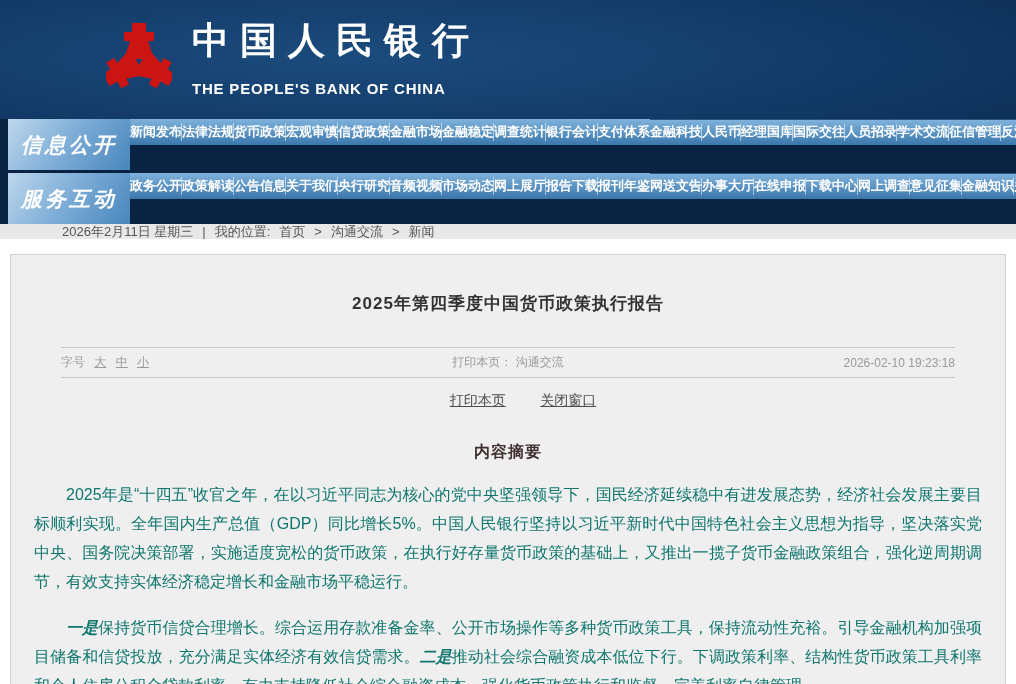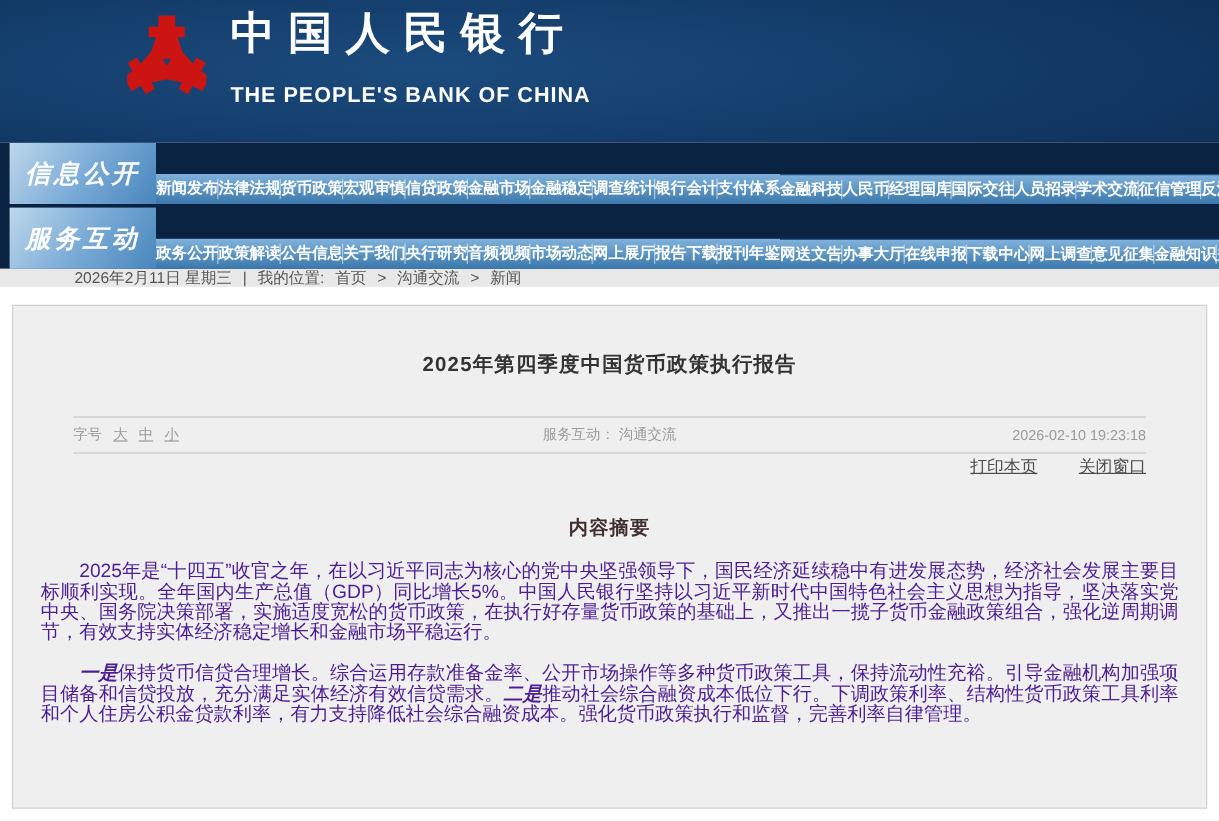--- a/index.html
+++ b/index.html
@@ -9,36 +9,36 @@
     background: #ffffff;
     font-family: "Liberation Sans", "DejaVu Sans", sans-serif;
   }
 
   
   .site-header {
     height: 119px;
     background: radial-gradient(ellipse 130% 170% at 35% 48%, #1b4b7d 0%, #113763 45%, #071d3a 100%);
     position: relative;
   }
-  .logo-wrap { position: absolute; left: 106px; top: 9px; display: flex; align-items: center; }
+  .logo-wrap { position: absolute; left: 106px; top: 20px; display: flex; align-items: center; }
   .emblem { width: 66px; height: 78px; margin-right: 20px; }
   .bank-text { display: flex; flex-direction: column; }
   .bank-cn {
     color: #ffffff; font-family: "Liberation Serif", "DejaVu Serif", serif;
     font-size: 37px; font-weight: bold; letter-spacing: 11px; line-height: 1.1;
     white-space: nowrap;
   }
   .bank-en {
-    color: #ffffff; font-size: 18px; font-weight: bold; letter-spacing: 0.8px; margin-top: 19px;
+    color: #ffffff; font-size: 15px; font-weight: bold; letter-spacing: 0.8px; margin-top: 19px;
     white-space: nowrap;
   }
 
   
   .nav { background: #0a2342; padding-left: 8px; }
-  .nav-section { display: flex; align-items: flex-end; }
+  .nav-section { display: flex; }
   .nav-section + .nav-section { margin-top: 3px; }
   .nav-label {
     flex: 0 0 122px; min-height: 51px;
     display: flex; align-items: center; justify-content: center;
     background: linear-gradient(125deg, #bdd7ec 0%, #7cacd7 50%, #4886bc 100%);
     color: #ffffff; font-style: italic; font-weight: bold; font-size: 21px;
     font-family: "Liberation Serif", "DejaVu Serif", serif;
     letter-spacing: 3px; cursor: pointer;
   }
   .nav-rows { flex: 1; display: flex; flex-direction: row; }
@@ -80,32 +80,32 @@
   .meta {
     margin: 32px 50px 0;
     border-top: 1px solid #c9c9c9; border-bottom: 1px solid #c9c9c9;
     height: 31px; display: flex; align-items: center;
     color: #9a9a9a; font-size: 12px;
   }
   .meta-left { flex: 1; }
   .meta-center { flex: 1.1; text-align: center; }
   .meta-right { flex: 1; text-align: right; }
   .fs-link { text-decoration: underline; margin-left: 6px; color: #9a9a9a; cursor: pointer; }
-  .actions { margin: 2px 50px 0; text-align: right; }
+  .actions { margin: 13px 50px 0; text-align: center; }
   .action-link {
     color: #4d4d4d; font-size: 14px; text-decoration: underline;
     margin-left: 30px; cursor: pointer;
   }
   .summary-heading {
     text-align: center; font-weight: bold; font-size: 16px;
     color: #3f2f2f; margin-top: 32px; letter-spacing: 1px;
   }
   .content { margin: 4px 23px 0; }
   .body-para {
-    font-size: 16px; line-height: 17px; color: #4c1d95;
+    font-size: 16px; line-height: 29px; color: #0f766e;
     text-align: justify; text-indent: 2em; margin: 17px 0 0;
   }
   .body-para strong { font-weight: bold; font-style: italic; }
 </style>
 </head>
 <body>
 
 <div class="site-header">
   <div class="logo-wrap">
     <svg class="emblem" viewBox="0 0 66 78">
@@ -198,21 +198,21 @@
   <div class="article-title">2025年第四季度中国货币政策执行报告</div>
 
   <div class="meta">
     <div class="meta-left">
       <span>字号</span>
       <span class="fs-link">大</span>
       <span class="fs-link">中</span>
       <span class="fs-link">小</span>
     </div>
     <div class="meta-center">
-      <span>服务互动：</span>
+      <span>打印本页：</span>
       <span>沟通交流</span>
     </div>
     <div class="meta-right">
       <span>2026-02-10 19:23:18</span>
     </div>
   </div>
 
   <div class="actions">
     <span class="action-link">打印本页</span>
     <span class="action-link">关闭窗口</span>

